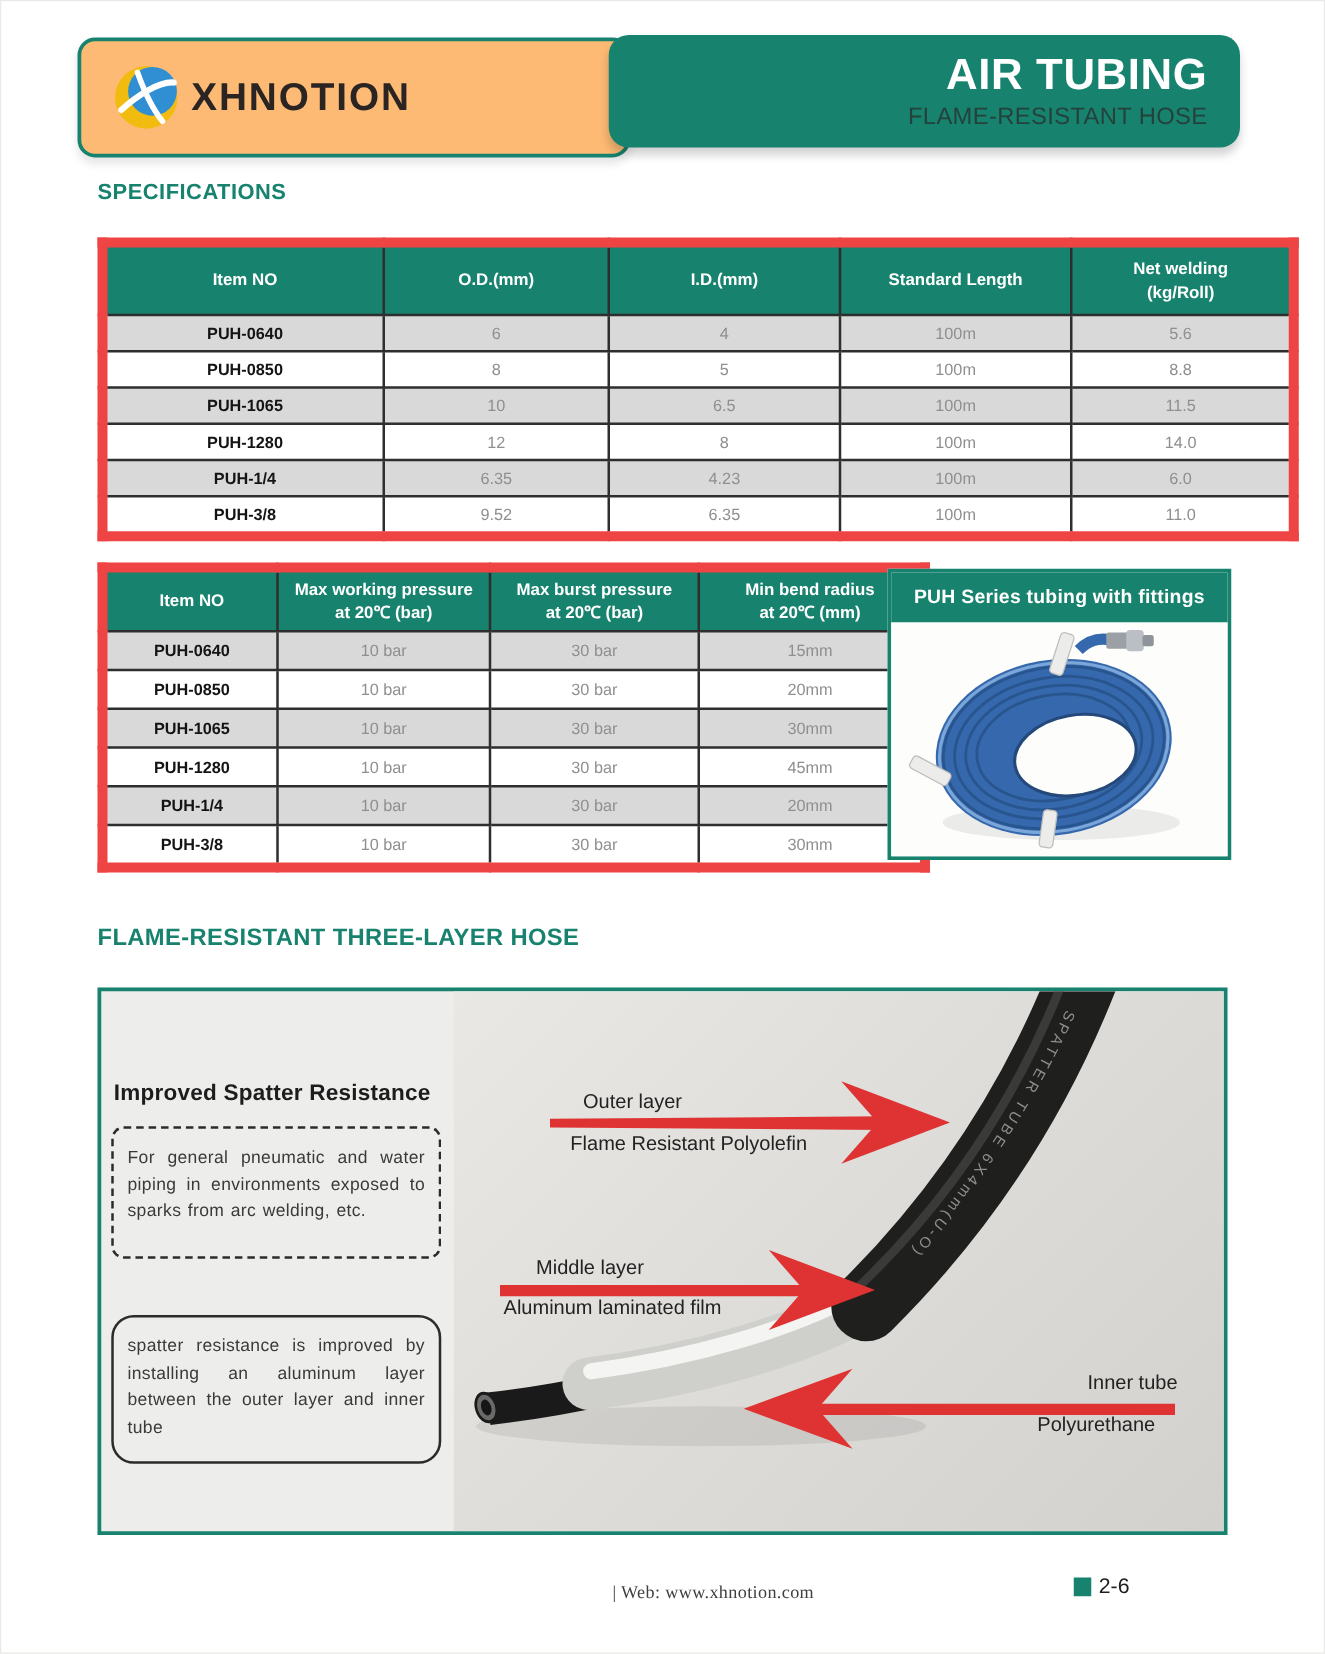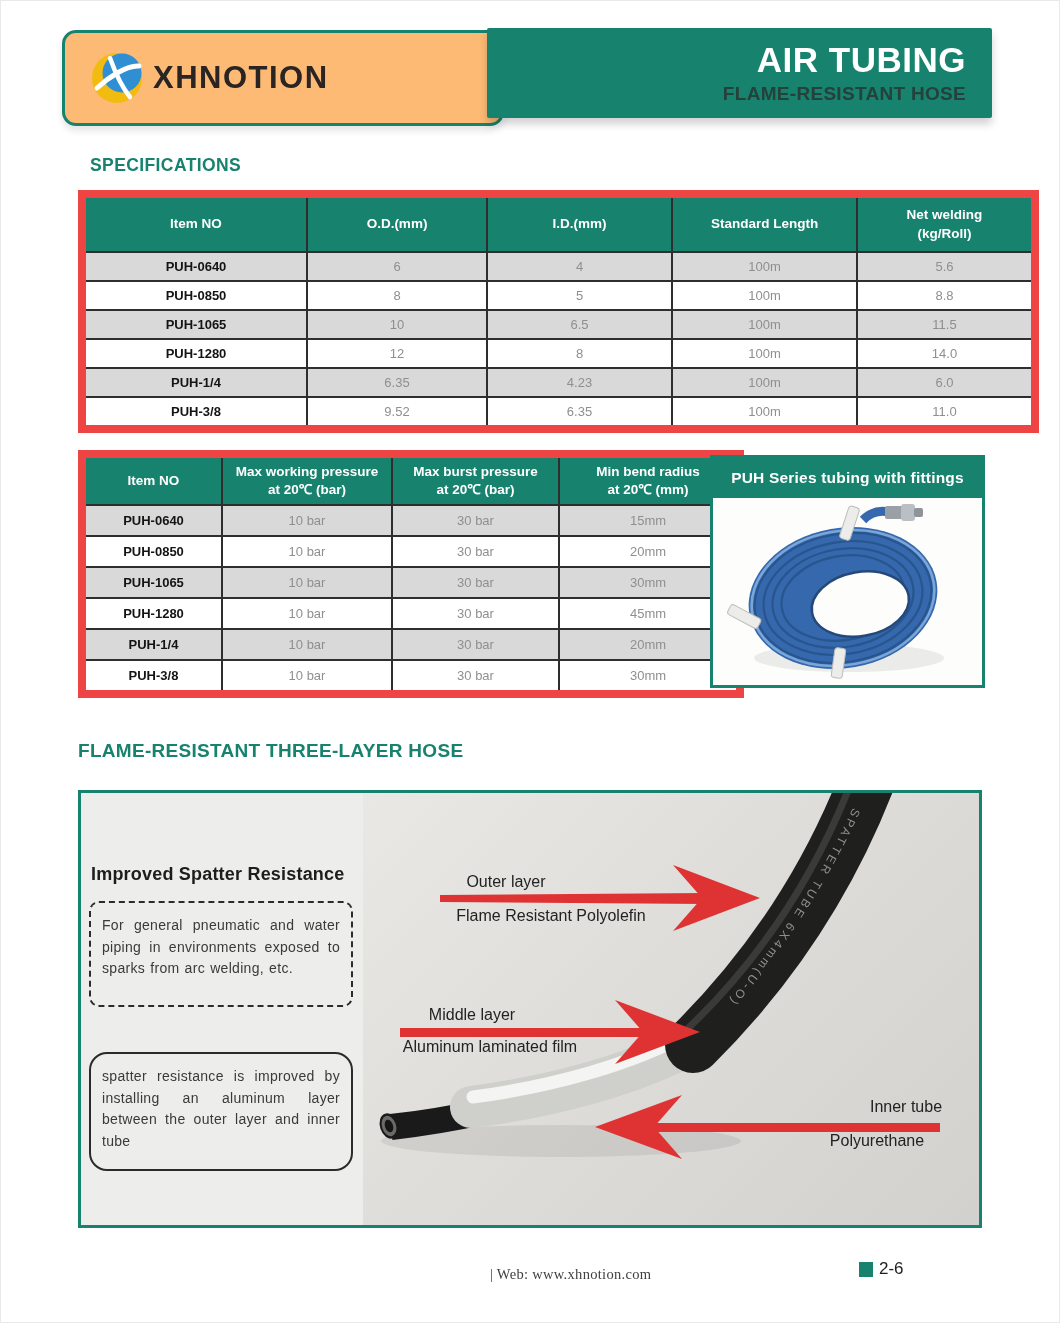--- a/index.html
+++ b/index.html
@@ -12,29 +12,29 @@
   
   .logo-box{
     position:absolute;left:62px;top:30px;width:436px;height:90px;
     background:#fdba74;border:3px solid var(--teal);border-radius:14px;
     display:flex;align-items:center;box-shadow:0 5px 7px rgba(0,0,0,.10);
   }
   .globe{margin-left:26px;}
   .logo-text{font-size:31px;font-weight:800;letter-spacing:1.5px;color:#2a2523;margin-left:10px;}
   .banner{
     position:absolute;left:487px;top:28px;width:505px;height:90px;
-    background:var(--teal);border-radius:2px;box-shadow:0 6px 8px rgba(0,0,0,.18);
+    background:var(--teal);border-radius:16px;box-shadow:0 6px 8px rgba(0,0,0,.18);
     display:flex;flex-direction:column;justify-content:center;align-items:flex-end;
     padding-right:26px;box-sizing:border-box;
   }
   .banner-title{font-size:35px;font-weight:600;color:#ffffff;letter-spacing:.5px;line-height:1.1;}
-  .banner-sub{font-size:19px;font-weight:700;color:#24413b;letter-spacing:.3px;margin-top:3px;}
-
-  
-  .h-spec{position:absolute;left:78px;top:143px;margin:12px;font-size:17.5px;font-weight:700;color:var(--teal);letter-spacing:.4px;}
+  .banner-sub{font-size:19px;font-weight:400;color:#24413b;letter-spacing:.3px;margin-top:3px;}
+
+  
+  .h-spec{position:absolute;left:78px;top:143px;margin:0;font-size:17.5px;font-weight:700;color:var(--teal);letter-spacing:.4px;}
   .h-flame{position:absolute;left:78px;top:740px;margin:0;font-size:19px;font-weight:700;color:var(--teal);letter-spacing:.3px;}
 
   
   table{border-collapse:collapse;table-layout:fixed;position:absolute;background:#fff;}
   th,td{border:2px solid #2e2e2e;text-align:center;vertical-align:middle;padding:1px 4px;}
   table{border:8px solid #ef4444;}
   th{background:var(--teal);color:#fff;font-size:13.5px;font-weight:700;white-space:pre-line;line-height:1.35;}
   td{font-size:13px;color:#8f8f8f;}
   td:first-child{font-weight:700;color:#141414;}
   tbody tr:nth-child(odd) td{background:var(--row-gray);}

